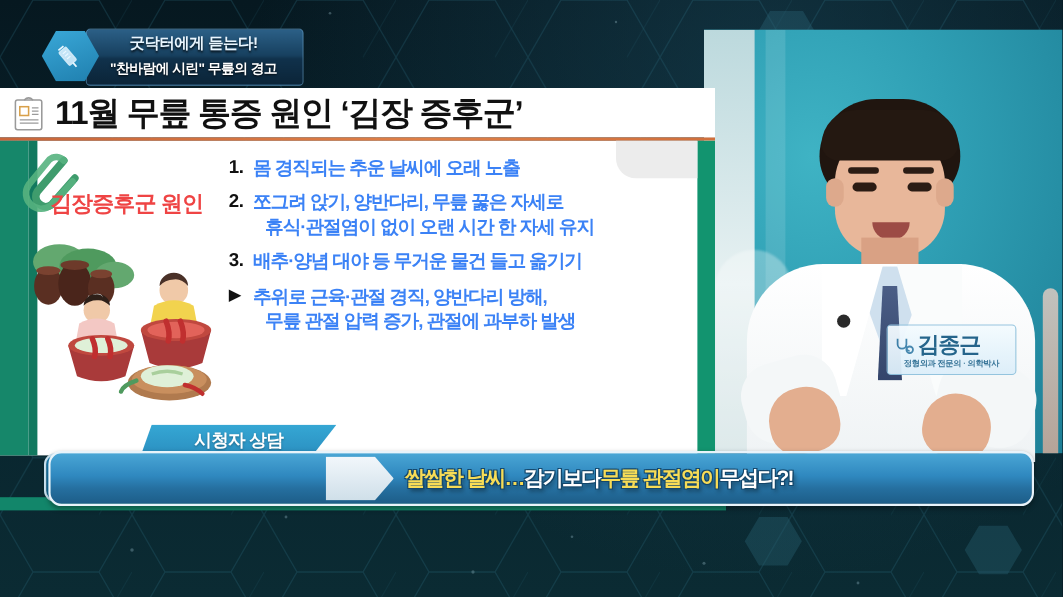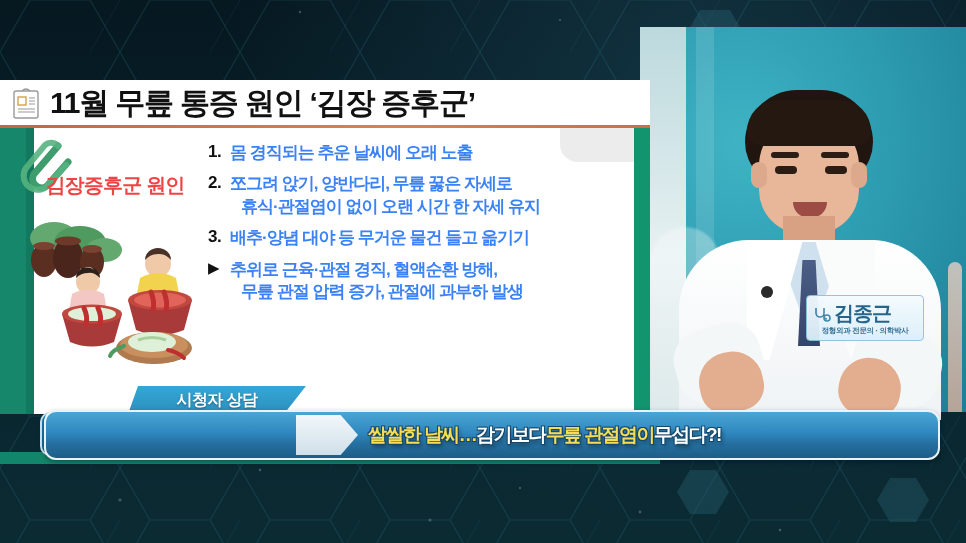--- a/index.html
+++ b/index.html
@@ -236,20 +236,35 @@
       <svg width="20" height="20" viewBox="0 0 20 20">
         <path d="M4 3 v5 a4 4 0 0 0 8 0 V3" fill="none" stroke="#3d82ab" stroke-width="1.6"></path>
         <circle cx="15" cy="13" r="3" fill="none" stroke="#3d82ab" stroke-width="1.6"></circle>
         <path d="M12 9 v2 a3 3 0 0 0 3 3" fill="none" stroke="#3d82ab" stroke-width="1.4"></path>
       </svg>
     </span>
     <span class="nm">김종근</span>
     <span class="sub subblur">정형외과 전문의 · 의학박사</span>
   </div>
 
+  <div class="topbadge">
+    <div class="plate"></div>
+    <div class="hex">
+      <svg class="syr" width="30" height="30" viewBox="0 0 30 30">
+        <g stroke="#eaf7ff" stroke-width="1.6" fill="none">
+          <rect x="9" y="6" width="8" height="15" rx="1" fill="#dff2ff" opacity=".85"></rect>
+          <path d="M13 21 v5"></path>
+            <path d="M10 4 h6"></path>
+          <path d="M11 9 h4 M11 12 h4 M11 15 h4" stroke-width="1.1"></path>
+        </g>
+      </svg>
+    </div>
+    <div class="l1">굿닥터에게 듣는다!</div>
+    <div class="l2">"찬바람에 시린" 무릎의 경고</div>
+  </div>
 
   <div class="titlebar">
     <span class="clip">
       <svg width="36" height="36" viewBox="0 0 36 36">
         <rect x="6" y="6" width="24" height="27" rx="2" fill="#fff" stroke="#9a9a9a" stroke-width="1.4"></rect>
         <path d="M14 6 q4 -4 8 0" fill="none" stroke="#9a9a9a" stroke-width="1.4"></path>
         <rect x="10" y="12" width="8" height="8" fill="none" stroke="#d8a04a" stroke-width="1.4"></rect>
         <g stroke="#9a9a9a" stroke-width="1.2">
           <path d="M21 13 h6 M21 16 h6 M21 19 h6 M10 24 h17 M10 27 h17"></path>
         </g>
@@ -330,21 +345,21 @@
           <span class="l2">휴식·관절염이 없이 오랜 시간 한 자세 유지</span>
         </span>
       </div>
       <div class="li">
         <span class="num">3.</span>
         <span class="body"><span>배추·양념 대야 등 무거운 물건 들고 옮기기</span></span>
       </div>
       <div class="li arrow">
         <span class="num">▶</span>
         <span class="body">
-          <span>추위로 근육·관절 경직, 혈액순환 방해,</span>
+          <span>추위로 근육·관절 경직, 양반다리 방해,</span>
           <span class="l2">무릎 관절 압력 증가, 관절에 과부하 발생</span>
         </span>
       </div>
     </div>
   </div>
 
   <div class="consultTab">
     <span>시청자 상담</span>
   </div>
 

